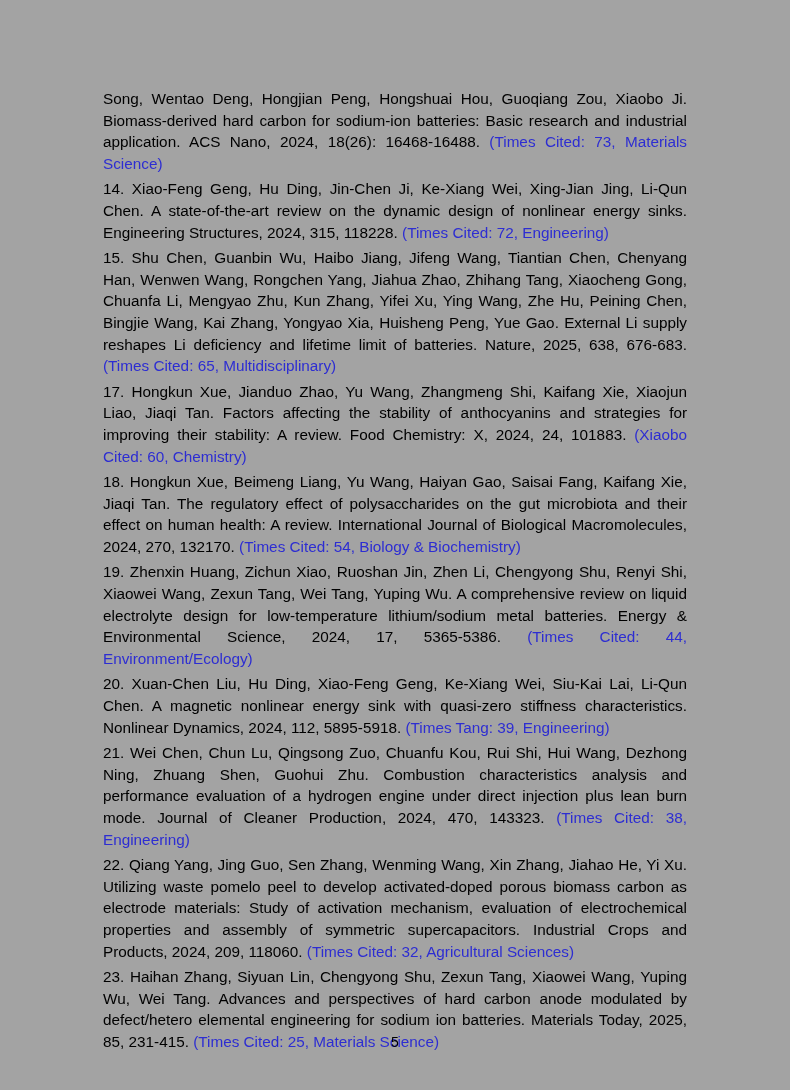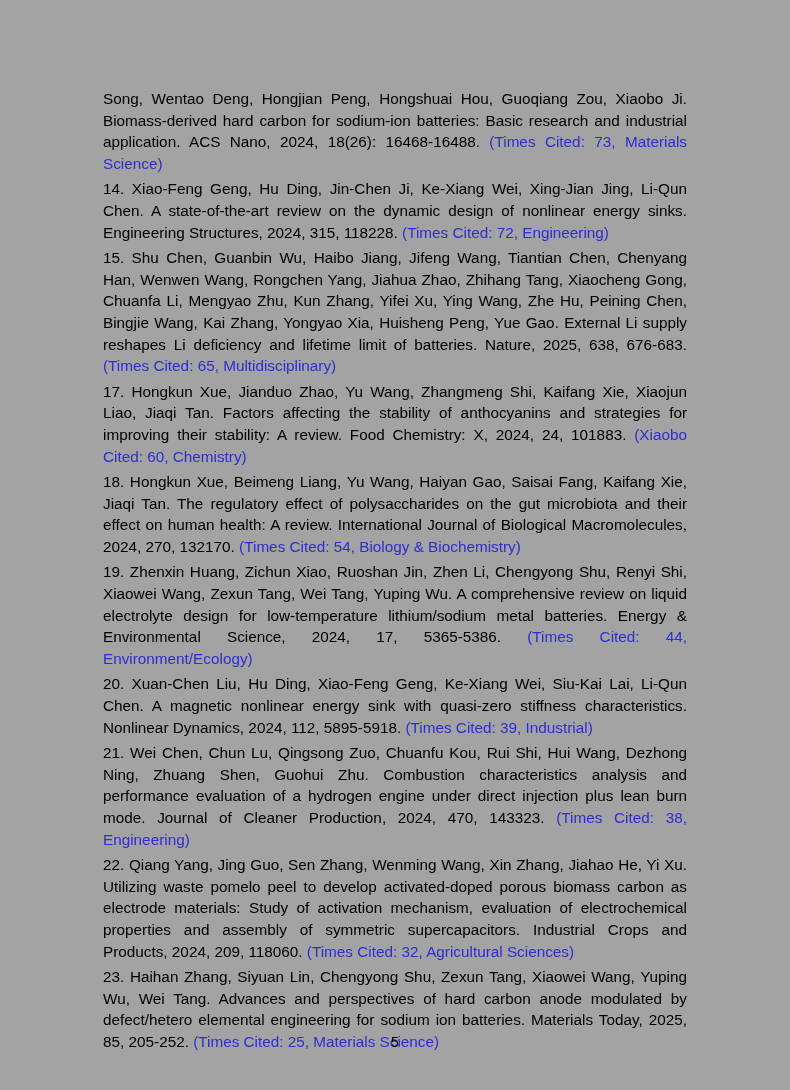--- a/index.html
+++ b/index.html
@@ -55,23 +55,23 @@
 
   <p class="ref"><span>15. Shu Chen, Guanbin Wu, Haibo Jiang, Jifeng Wang, Tiantian Chen, Chenyang Han, Wenwen Wang, Rongchen Yang, Jiahua Zhao, Zhihang Tang, Xiaocheng Gong, Chuanfa Li, Mengyao Zhu, Kun Zhang, Yifei Xu, Ying Wang, Zhe Hu, Peining Chen, Bingjie Wang, Kai Zhang, Yongyao Xia, Huisheng Peng, Yue Gao. External Li supply reshapes Li deficiency and lifetime limit of batteries. Nature, 2025, 638, 676-683. </span><span class="cited" style="color: rgb(45, 45, 210);">(Times Cited: 65, Multidisciplinary)</span></p>
 
 
   <p class="ref"><span>17. Hongkun Xue, Jianduo Zhao, Yu Wang, Zhangmeng Shi, Kaifang Xie, Xiaojun Liao, Jiaqi Tan. Factors affecting the stability of anthocyanins and strategies for improving their stability: A review. Food Chemistry: X, 2024, 24, 101883. </span><span class="cited" style="color: rgb(45, 45, 210);">(Xiaobo Cited: 60, Chemistry)</span></p>
 
   <p class="ref"><span>18. Hongkun Xue, Beimeng Liang, Yu Wang, Haiyan Gao, Saisai Fang, Kaifang Xie, Jiaqi Tan. The regulatory effect of polysaccharides on the gut microbiota and their effect on human health: A review. International Journal of Biological Macromolecules, 2024, 270, 132170. </span><span class="cited" style="color: rgb(45, 45, 210);">(Times Cited: 54, Biology &amp; Biochemistry)</span></p>
 
   <p class="ref"><span>19. Zhenxin Huang, Zichun Xiao, Ruoshan Jin, Zhen Li, Chengyong Shu, Renyi Shi, Xiaowei Wang, Zexun Tang, Wei Tang, Yuping Wu. A comprehensive review on liquid electrolyte design for low-temperature lithium/sodium metal batteries. Energy &amp; Environmental Science, 2024, 17, 5365-5386. </span><span class="cited" style="color: rgb(45, 45, 210);">(Times Cited: 44, Environment/Ecology)</span></p>
 
-  <p class="ref"><span>20. Xuan-Chen Liu, Hu Ding, Xiao-Feng Geng, Ke-Xiang Wei, Siu-Kai Lai, Li-Qun Chen. A magnetic nonlinear energy sink with quasi-zero stiffness characteristics. Nonlinear Dynamics, 2024, 112, 5895-5918. </span><span class="cited" style="color: rgb(45, 45, 210);">(Times Cited: 39, Industrial)</span></p>
+  <p class="ref"><span>20. Xuan-Chen Liu, Hu Ding, Xiao-Feng Geng, Ke-Xiang Wei, Siu-Kai Lai, Li-Qun Chen. A magnetic nonlinear energy sink with quasi-zero stiffness characteristics. Nonlinear Dynamics, 2024, 112, 5895-5918. </span><span class="cited" style="color: rgb(45, 45, 210);">(Times Tang: 39, Engineering)</span></p>
 
   <p class="ref"><span>21. Wei Chen, Chun Lu, Qingsong Zuo, Chuanfu Kou, Rui Shi, Hui Wang, Dezhong Ning, Zhuang Shen, Guohui Zhu. Combustion characteristics analysis and performance evaluation of a hydrogen engine under direct injection plus lean burn mode. Journal of Cleaner Production, 2024, 470, 143323. </span><span class="cited" style="color: rgb(45, 45, 210);">(Times Cited: 38, Engineering)</span></p>
 
   <p class="ref"><span>22. Qiang Yang, Jing Guo, Sen Zhang, Wenming Wang, Xin Zhang, Jiahao He, Yi Xu. Utilizing waste pomelo peel to develop activated-doped porous biomass carbon as electrode materials: Study of activation mechanism, evaluation of electrochemical properties and assembly of symmetric supercapacitors. Industrial Crops and Products, 2024, 209, 118060. </span><span class="cited" style="color: rgb(45, 45, 210);">(Times Cited: 32, Agricultural Sciences)</span></p>
 
-  <p class="ref"><span>23. Haihan Zhang, Siyuan Lin, Chengyong Shu, Zexun Tang, Xiaowei Wang, Yuping Wu, Wei Tang. Advances and perspectives of hard carbon anode modulated by defect/hetero elemental engineering for sodium ion batteries. Materials Today, 2025, 85, 205-252. </span><span class="cited" style="color: rgb(45, 45, 210);">(Times Cited: 25, Materials Science)</span></p>
+  <p class="ref"><span>23. Haihan Zhang, Siyuan Lin, Chengyong Shu, Zexun Tang, Xiaowei Wang, Yuping Wu, Wei Tang. Advances and perspectives of hard carbon anode modulated by defect/hetero elemental engineering for sodium ion batteries. Materials Today, 2025, 85, 231-415. </span><span class="cited" style="color: rgb(45, 45, 210);">(Times Cited: 25, Materials Science)</span></p>
 
 </div>
   <div class="footer">5</div>
 </div>
 
 </body></html>

